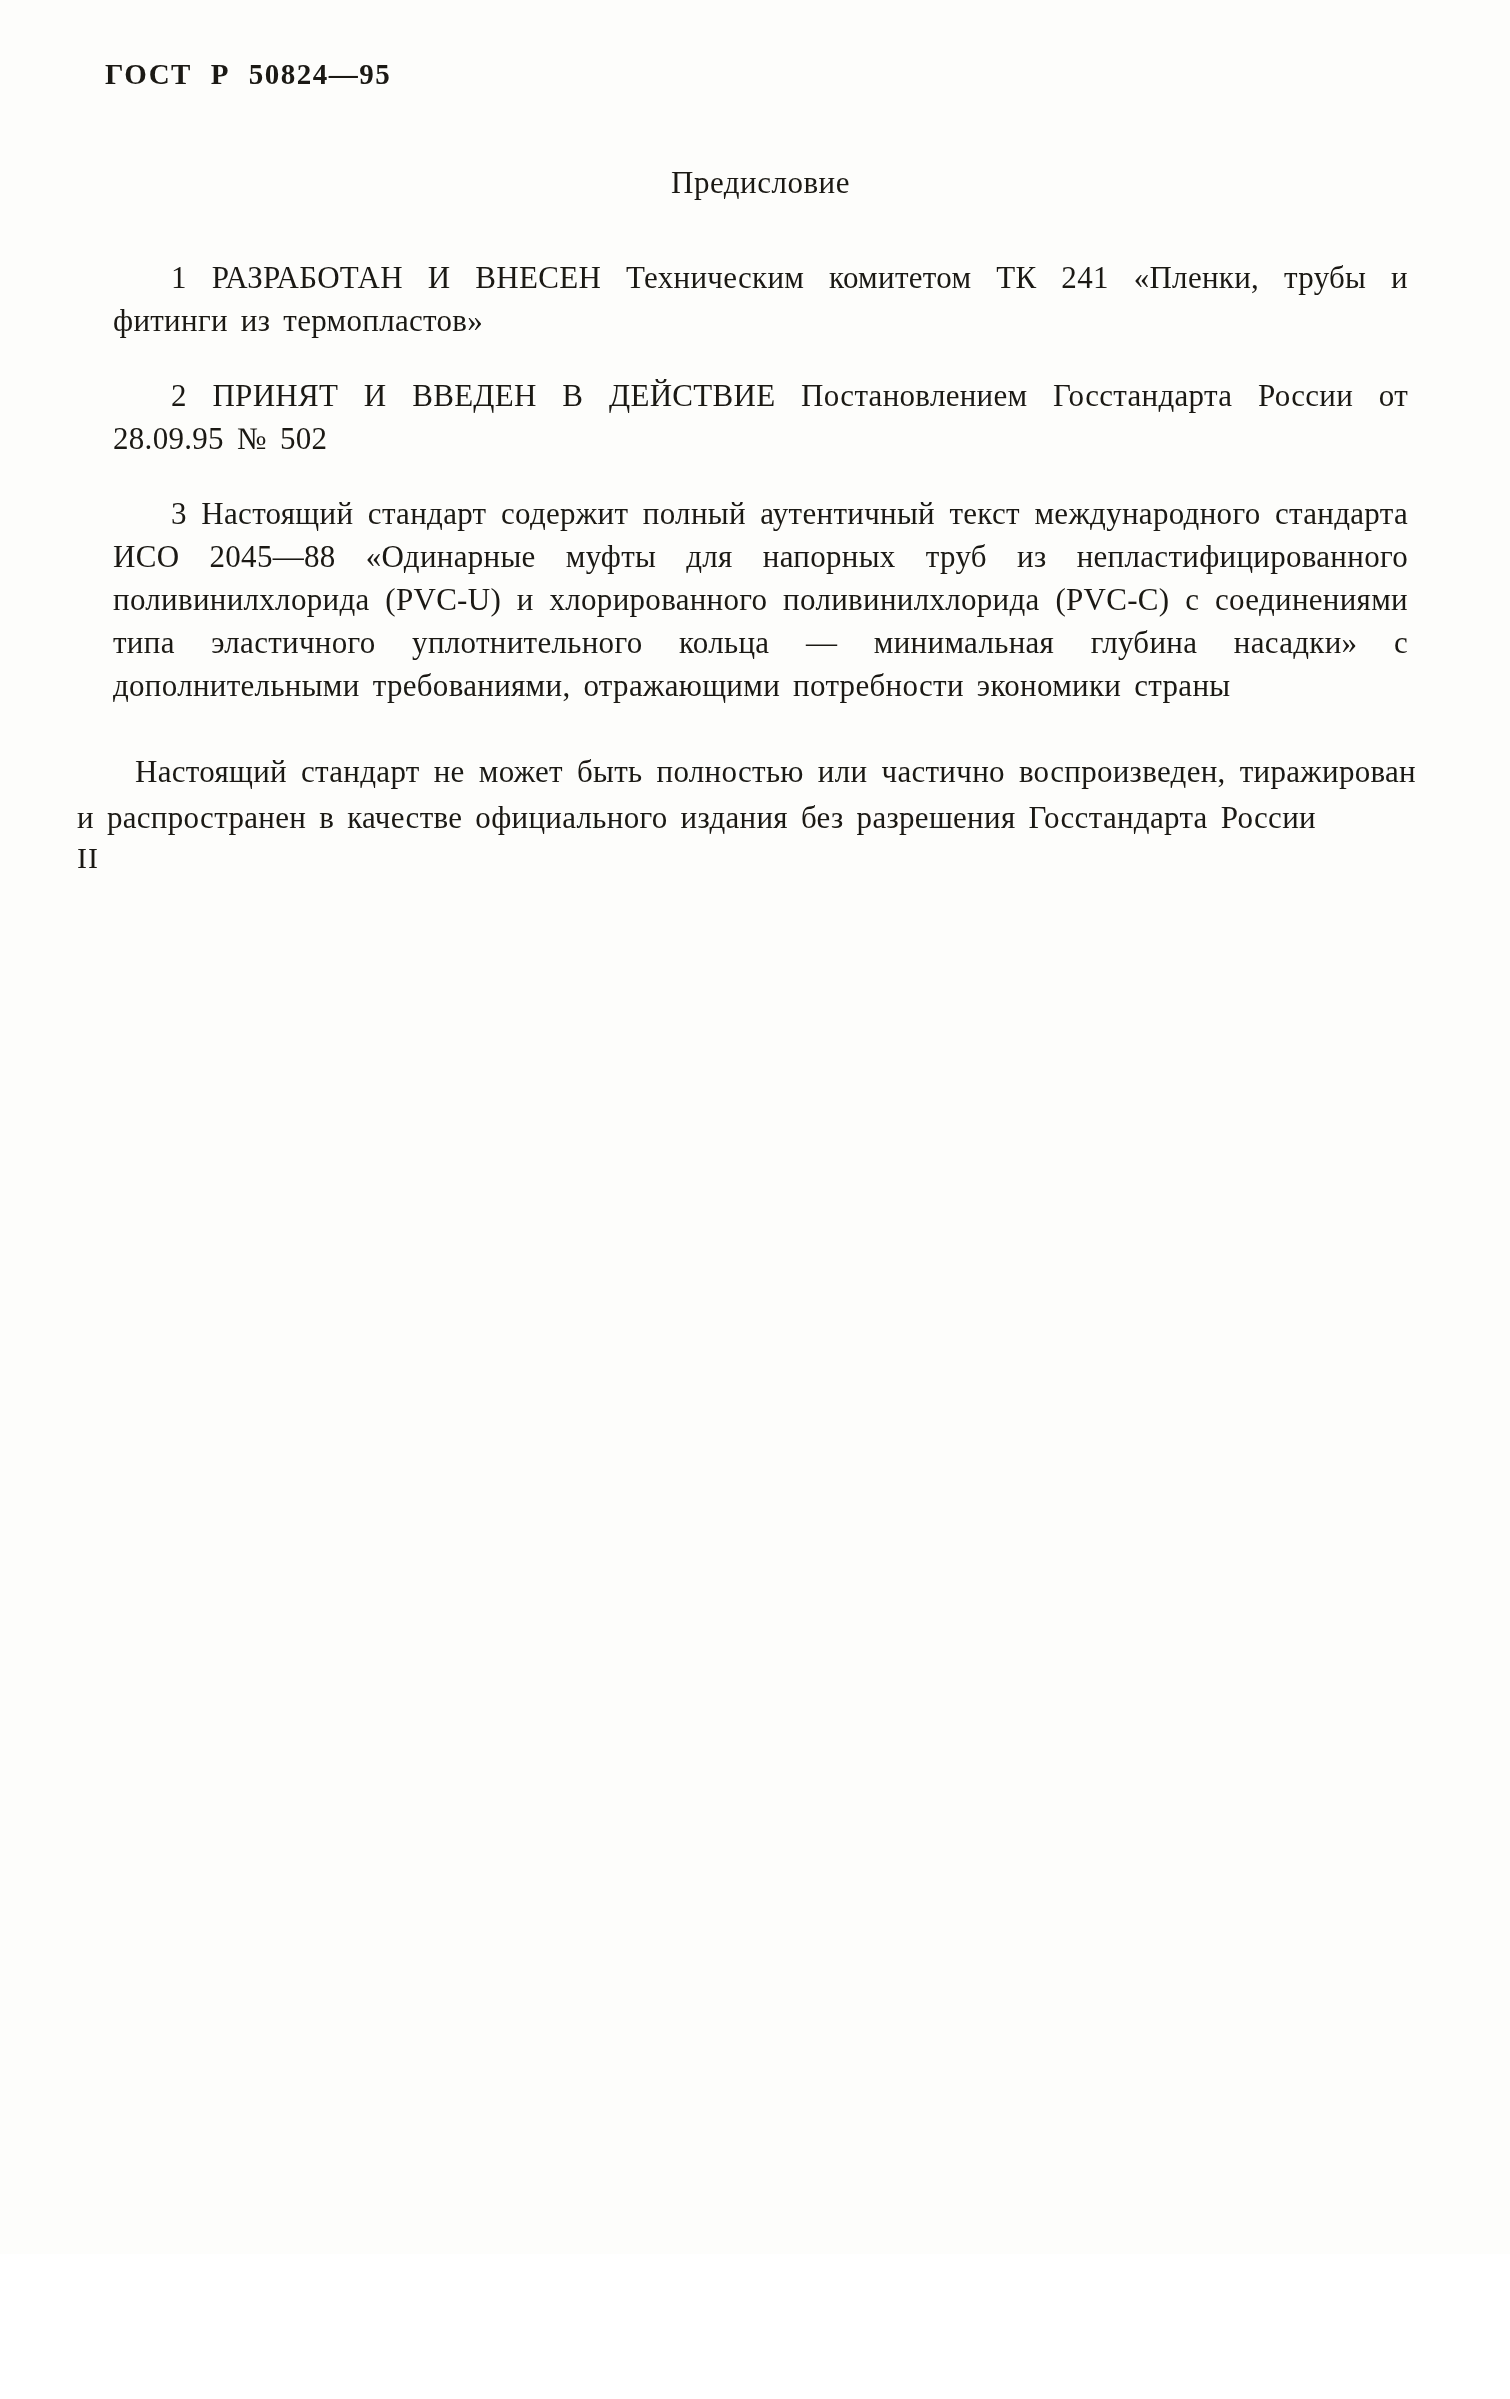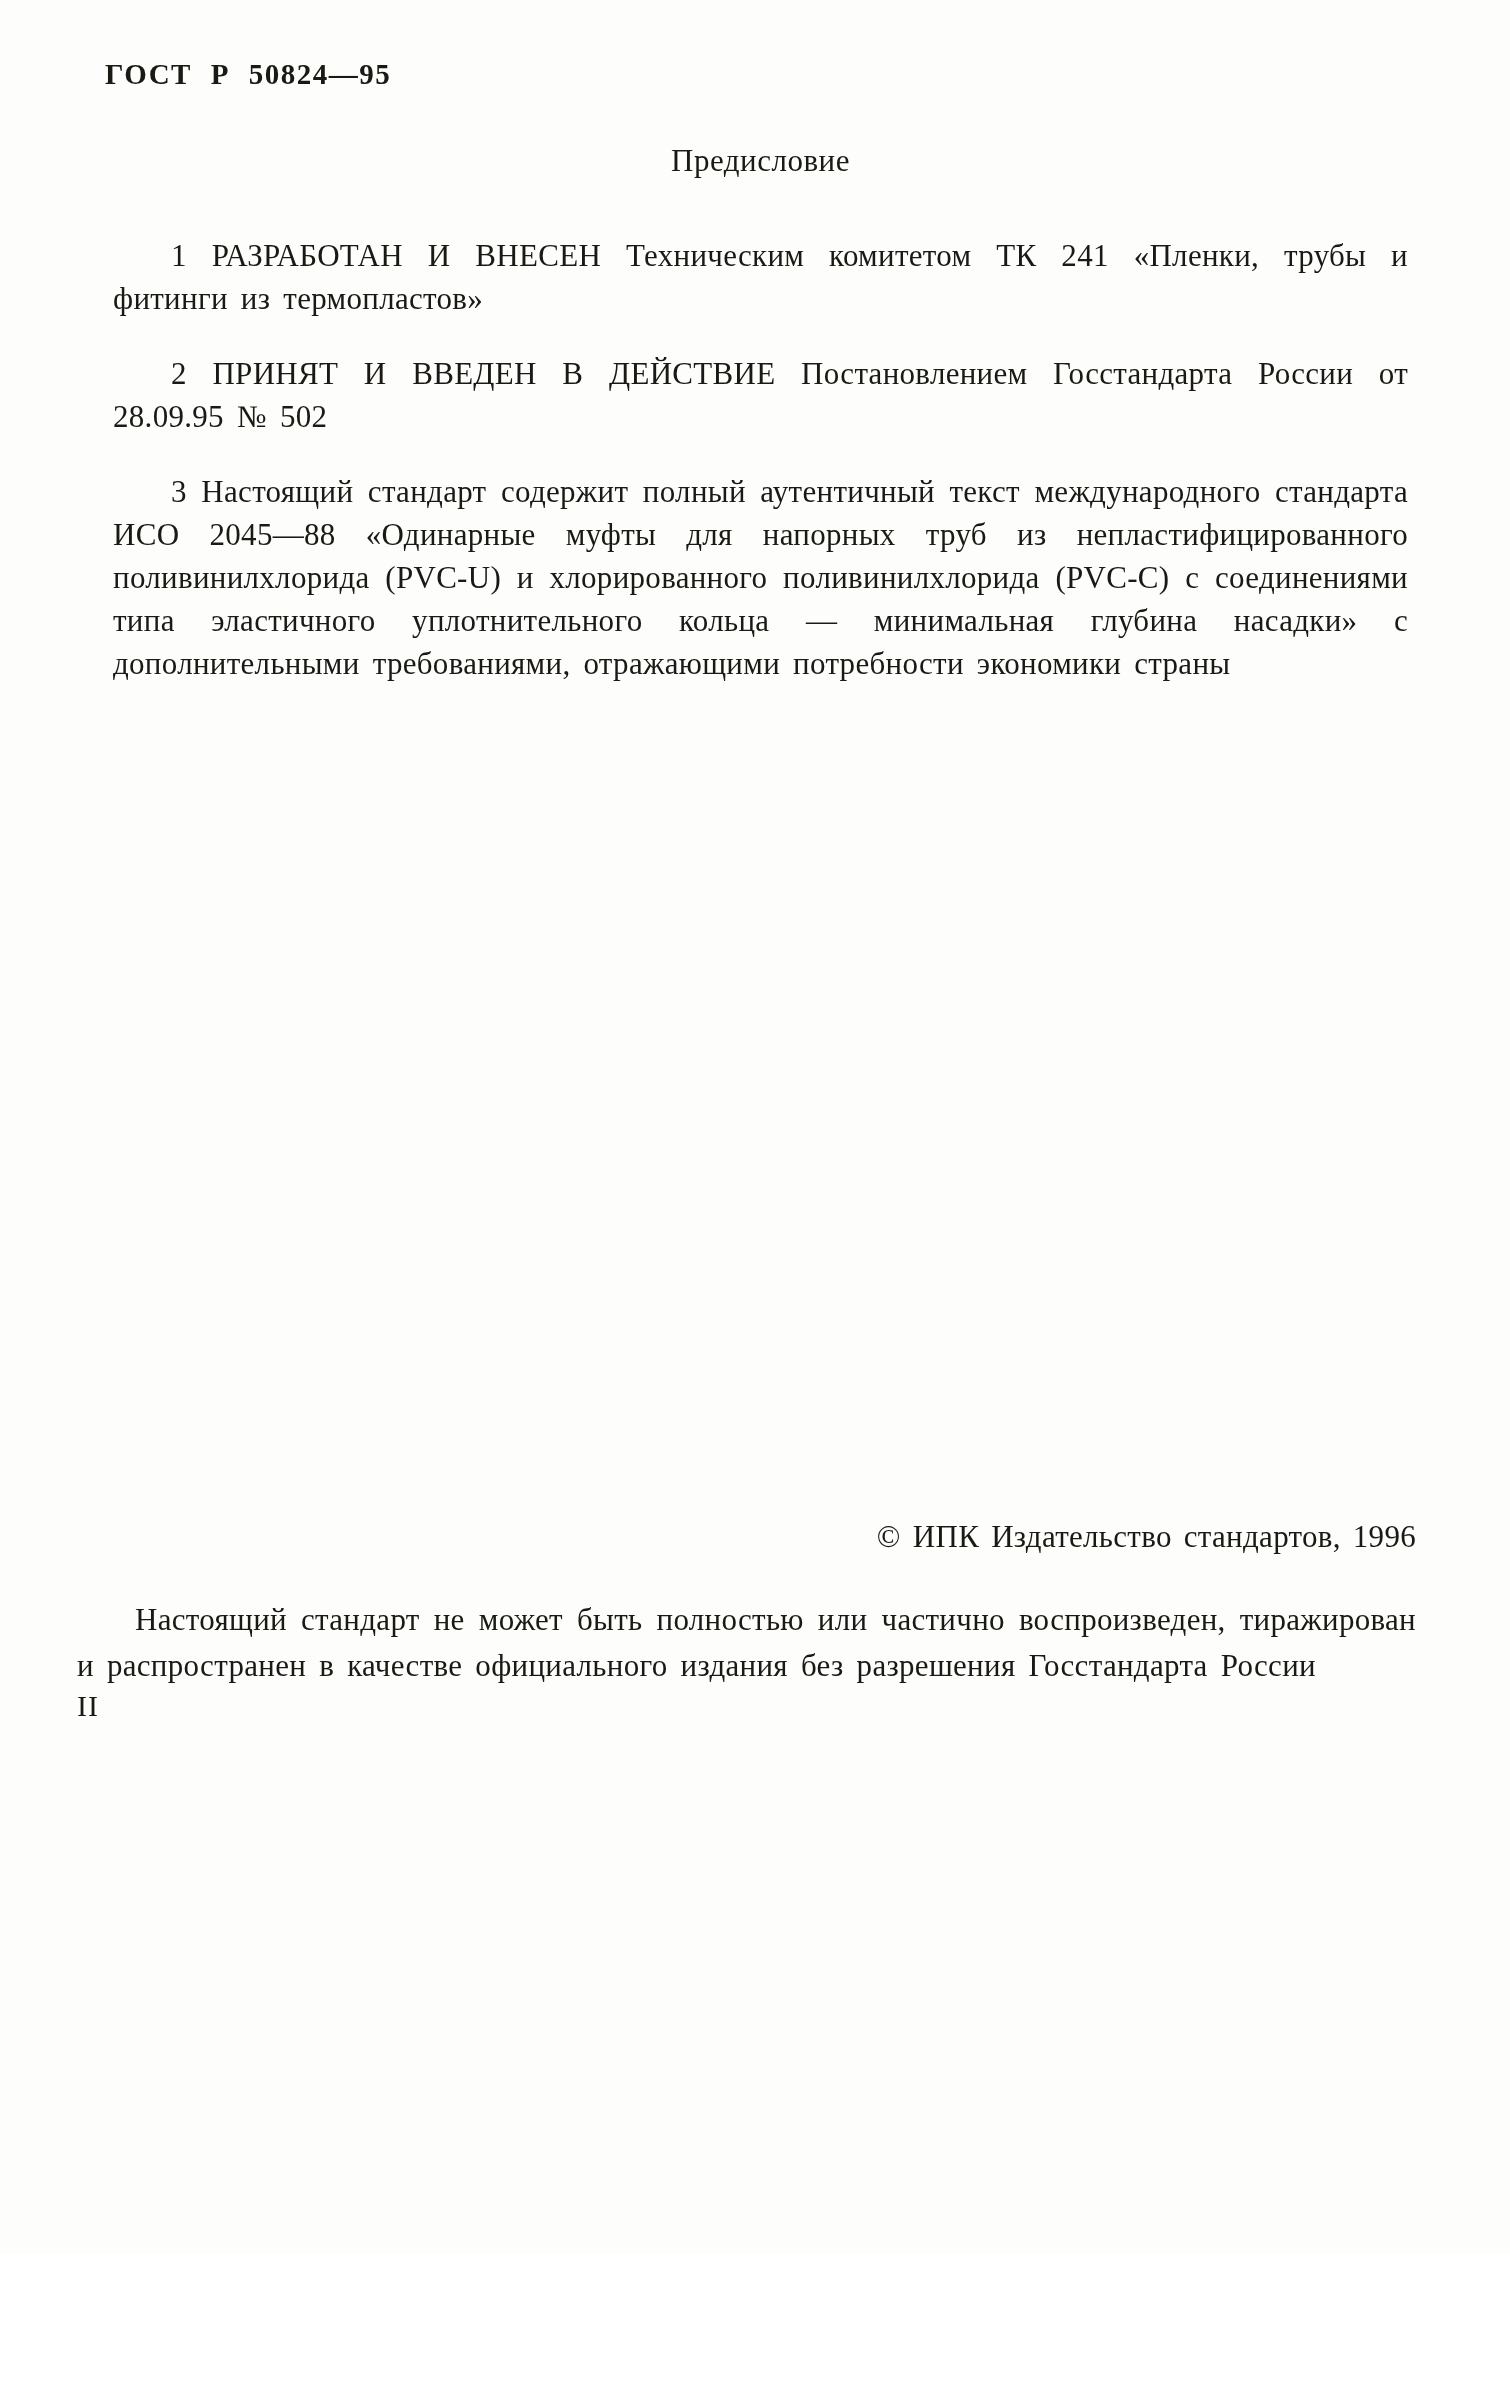--- a/index.html
+++ b/index.html
@@ -20,21 +20,21 @@
   }
   .doc-header {
     font-size: 29px;
     font-weight: bold;
     letter-spacing: 1.5px;
     word-spacing: 10px;
   }
   .doc-title {
     text-align: center;
     font-size: 34px;
-    margin-top: 48px;
+    margin-top: 70px;
     letter-spacing: 0.5px;
   }
   .body-text {
     font-size: 31px;
     line-height: 43px;
   }
   p.para {
     margin: 8px;
     margin-top: 32px;
     text-align: justify;
@@ -82,20 +82,19 @@
 
   <div class="doc-title body-text">Предисловие</div>
 
   <p class="para para-first body-text">1 РАЗРАБОТАН И ВНЕСЕН Техническим комитетом ТК 241 «Пленки, трубы и фитинги из термопластов»</p>
 
   <p class="para body-text">2 ПРИНЯТ И ВВЕДЕН В ДЕЙСТВИЕ Постановлением Госстандарта России от 28.09.95 № 502</p>
 
   <p class="para body-text">3 Настоящий стандарт содержит полный аутентичный текст международного стандарта ИСО 2045—88 «Одинарные муфты для напорных труб из непластифицированного поливинилхлорида (PVC-U) и хлорированного поливинилхлорида (PVC-C) с соединениями типа эластичного уплотнительного кольца — минимальная глубина насадки» с дополнительными требованиями, отражающими потребности экономики страны</p>
 
 
-  <div class="copyright">© ИПК Издательство стандартов, 1996</div>
 
   <p class="footer-note">Настоящий стандарт не может быть полностью или частично воспроизведен, тиражирован и распространен в качестве официального издания без разрешения Госстандарта России</p>
 
   <div class="page-number">II</div>
 
 </div>
 
 
 </body></html>

